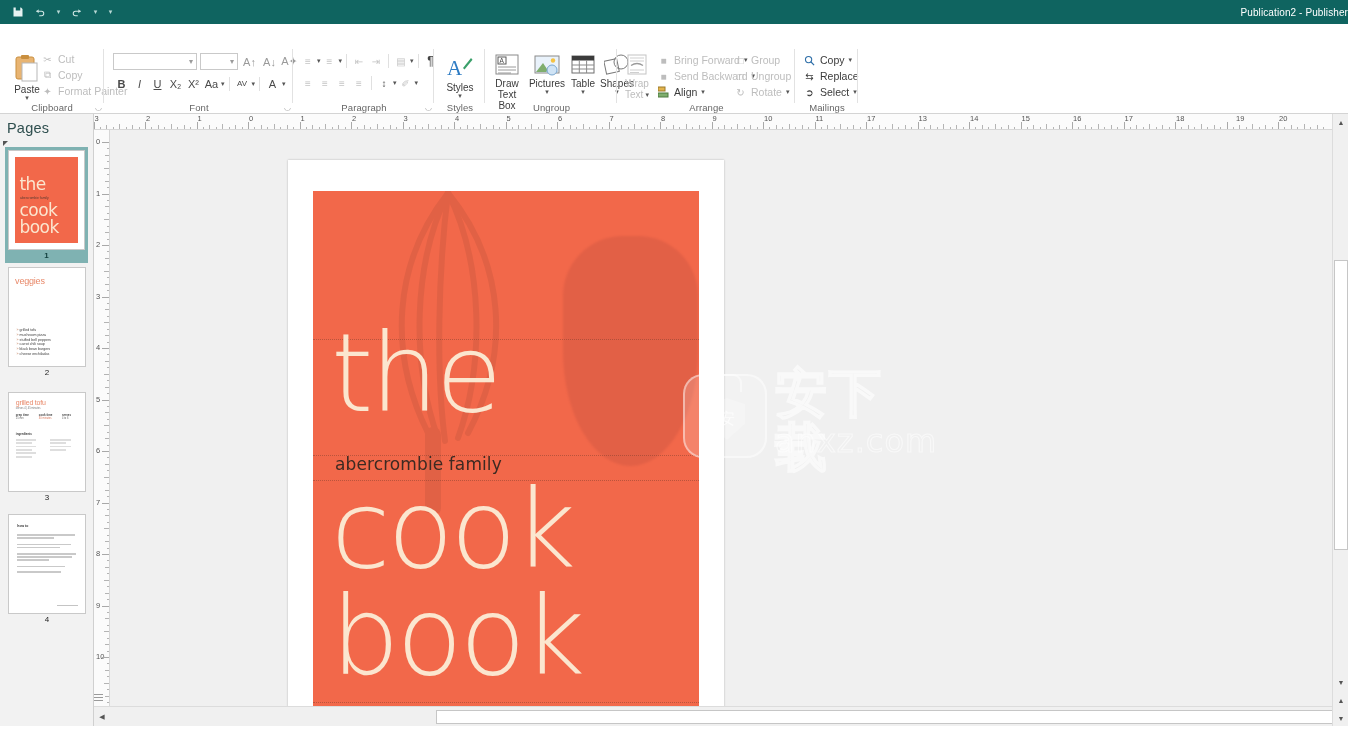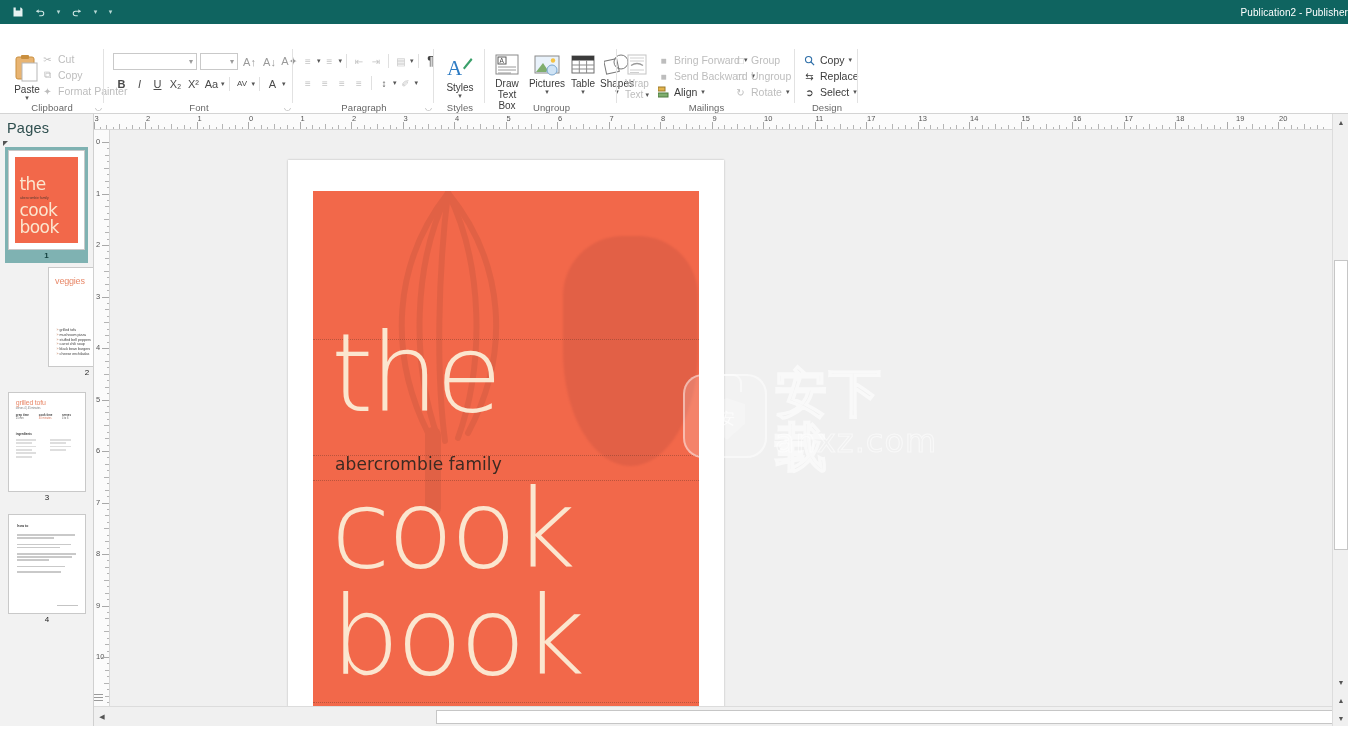--- a/index.html
+++ b/index.html
@@ -540,21 +540,21 @@
         <div class="sm-item">
           <span class="mini-ico">□</span>
           <span>Ungroup</span>
         </div>
         <div class="sm-item">
           <span class="mini-ico">↻</span>
           <span>Rotate</span>
           <span class="caret">▾</span>
         </div>
       </div>
-      <div class="grp-label">Mailings</div>
+      <div class="grp-label">Arrange</div>
       <div class="grp-sep" style="right:0;"></div>
     </div>
 
     <div class="grp" id="g-editing">
       <div style="position:absolute;left:4px;top:7px;">
         <div class="sm-item on">
           <span class="mini-ico">
             <svg width="11" height="11" viewBox="0 0 12 12" aria-hidden="true">
               <circle cx="5" cy="5" r="3.4" fill="none" stroke="#2f6fa8" stroke-width="1.2"></circle>
               <line x1="7.4" y1="7.4" x2="11" y2="11" stroke="#2f6fa8" stroke-width="1.3"></line>
@@ -566,21 +566,21 @@
         <div class="sm-item on">
           <span class="mini-ico">⇆</span>
           <span>Replace</span>
         </div>
         <div class="sm-item on">
           <span class="mini-ico">➲</span>
           <span>Select</span>
           <span class="caret">▾</span>
         </div>
       </div>
-      <div class="grp-label">Design</div>
+      <div class="grp-label">Mailings</div>
       <div class="grp-sep" style="right:0;"></div>
     </div>
   </div>
 
   <div class="workarea">
 
     <div class="pages-panel">
       <div class="pages-title">Pages</div>
       <div class="collapse-arrow"></div>
 
@@ -593,21 +593,21 @@
                 <div class="t1-the">the</div>
                 <div class="t1-sub">abercrombie family</div>
                 <div class="t1-cook">cook</div>
                 <div class="t1-book">book</div>
               </div>
             </div>
             <div class="thumb-num sel">1</div>
           </div>
         </div>
 
-        <div class="thumb-wrap" style="height:125px;margin-left:40px;">
+        <div class="thumb-wrap" style="height:125px;">
           <div style="position:absolute;left:8px;top:0;width:78px;">
             <div class="thumb" style="height:100px;">
               <div class="t2-title">veggies</div>
               <div class="t2-list">
                 <div class="t2-li"><span class="bul">»</span> <span>grilled tofu</span></div>
                 <div class="t2-li"><span class="bul">»</span> <span>mushroom pizza</span></div>
                 <div class="t2-li"><span class="bul">»</span> <span>stuffed bell peppers</span></div>
                 <div class="t2-li"><span class="bul">»</span> <span>carrot chili soup</span></div>
                 <div class="t2-li"><span class="bul">»</span> <span>black bean burgers</span></div>
                 <div class="t2-li"><span class="bul">»</span> <span>cheese enchiladas</span></div>

